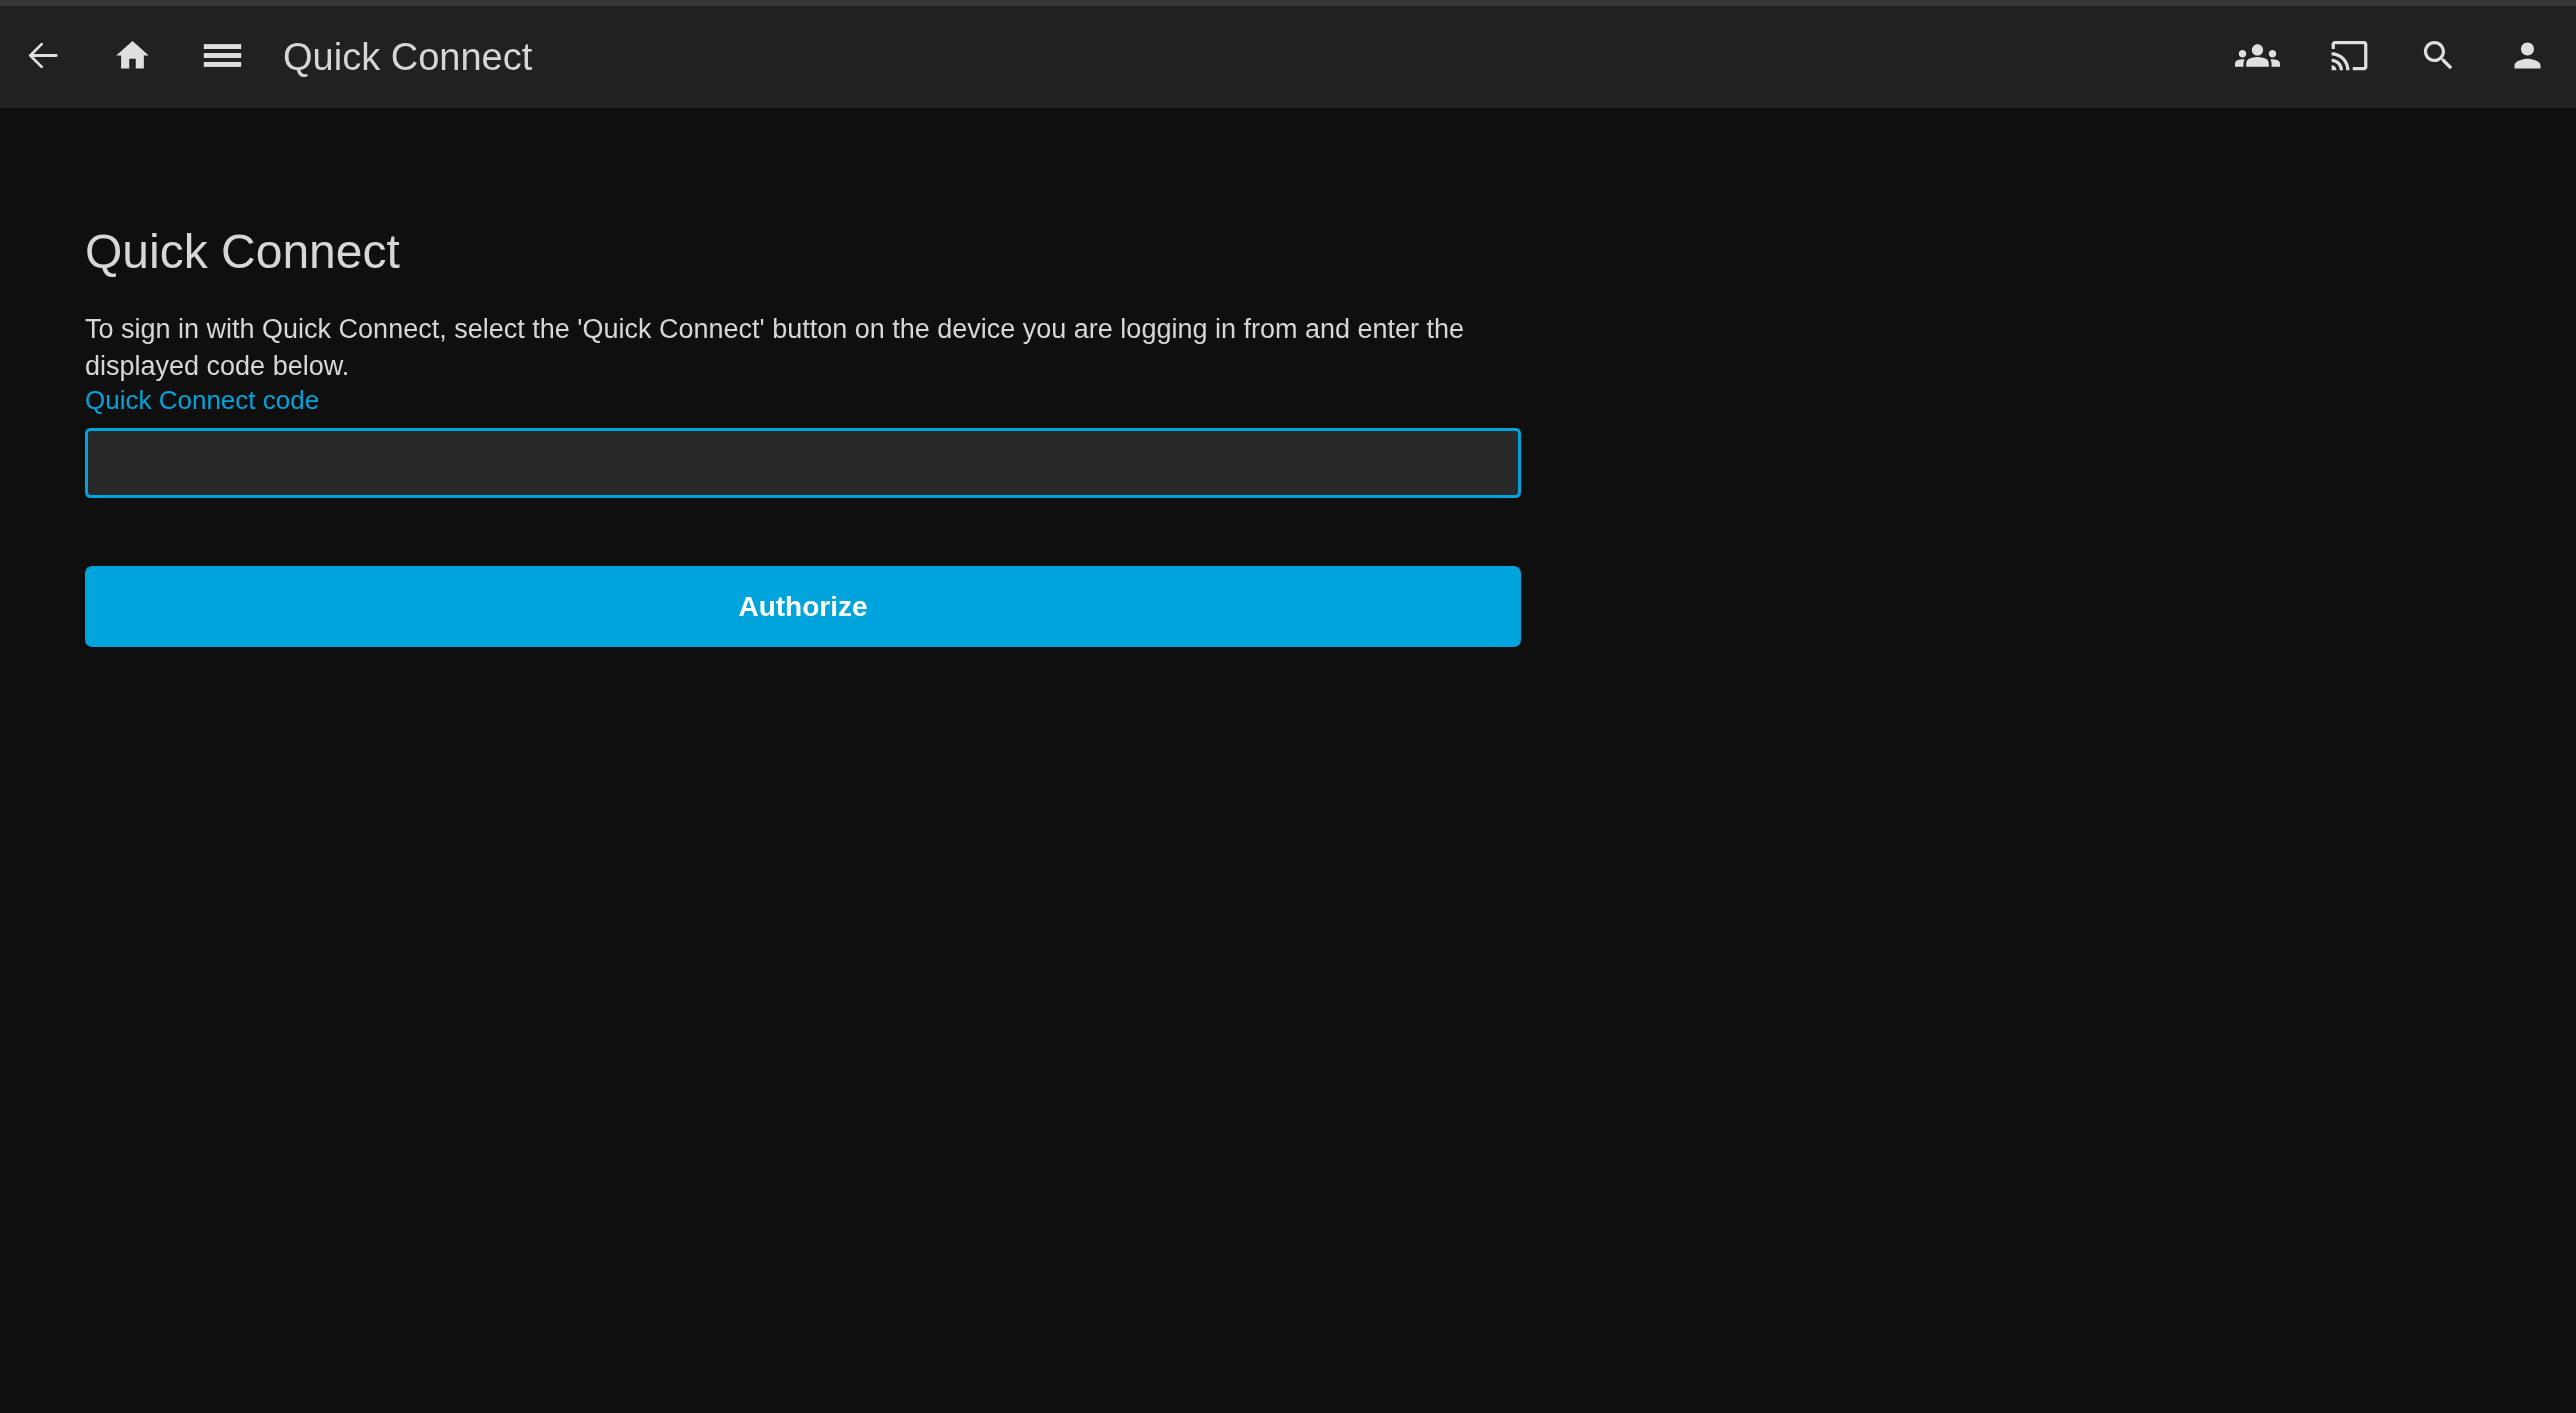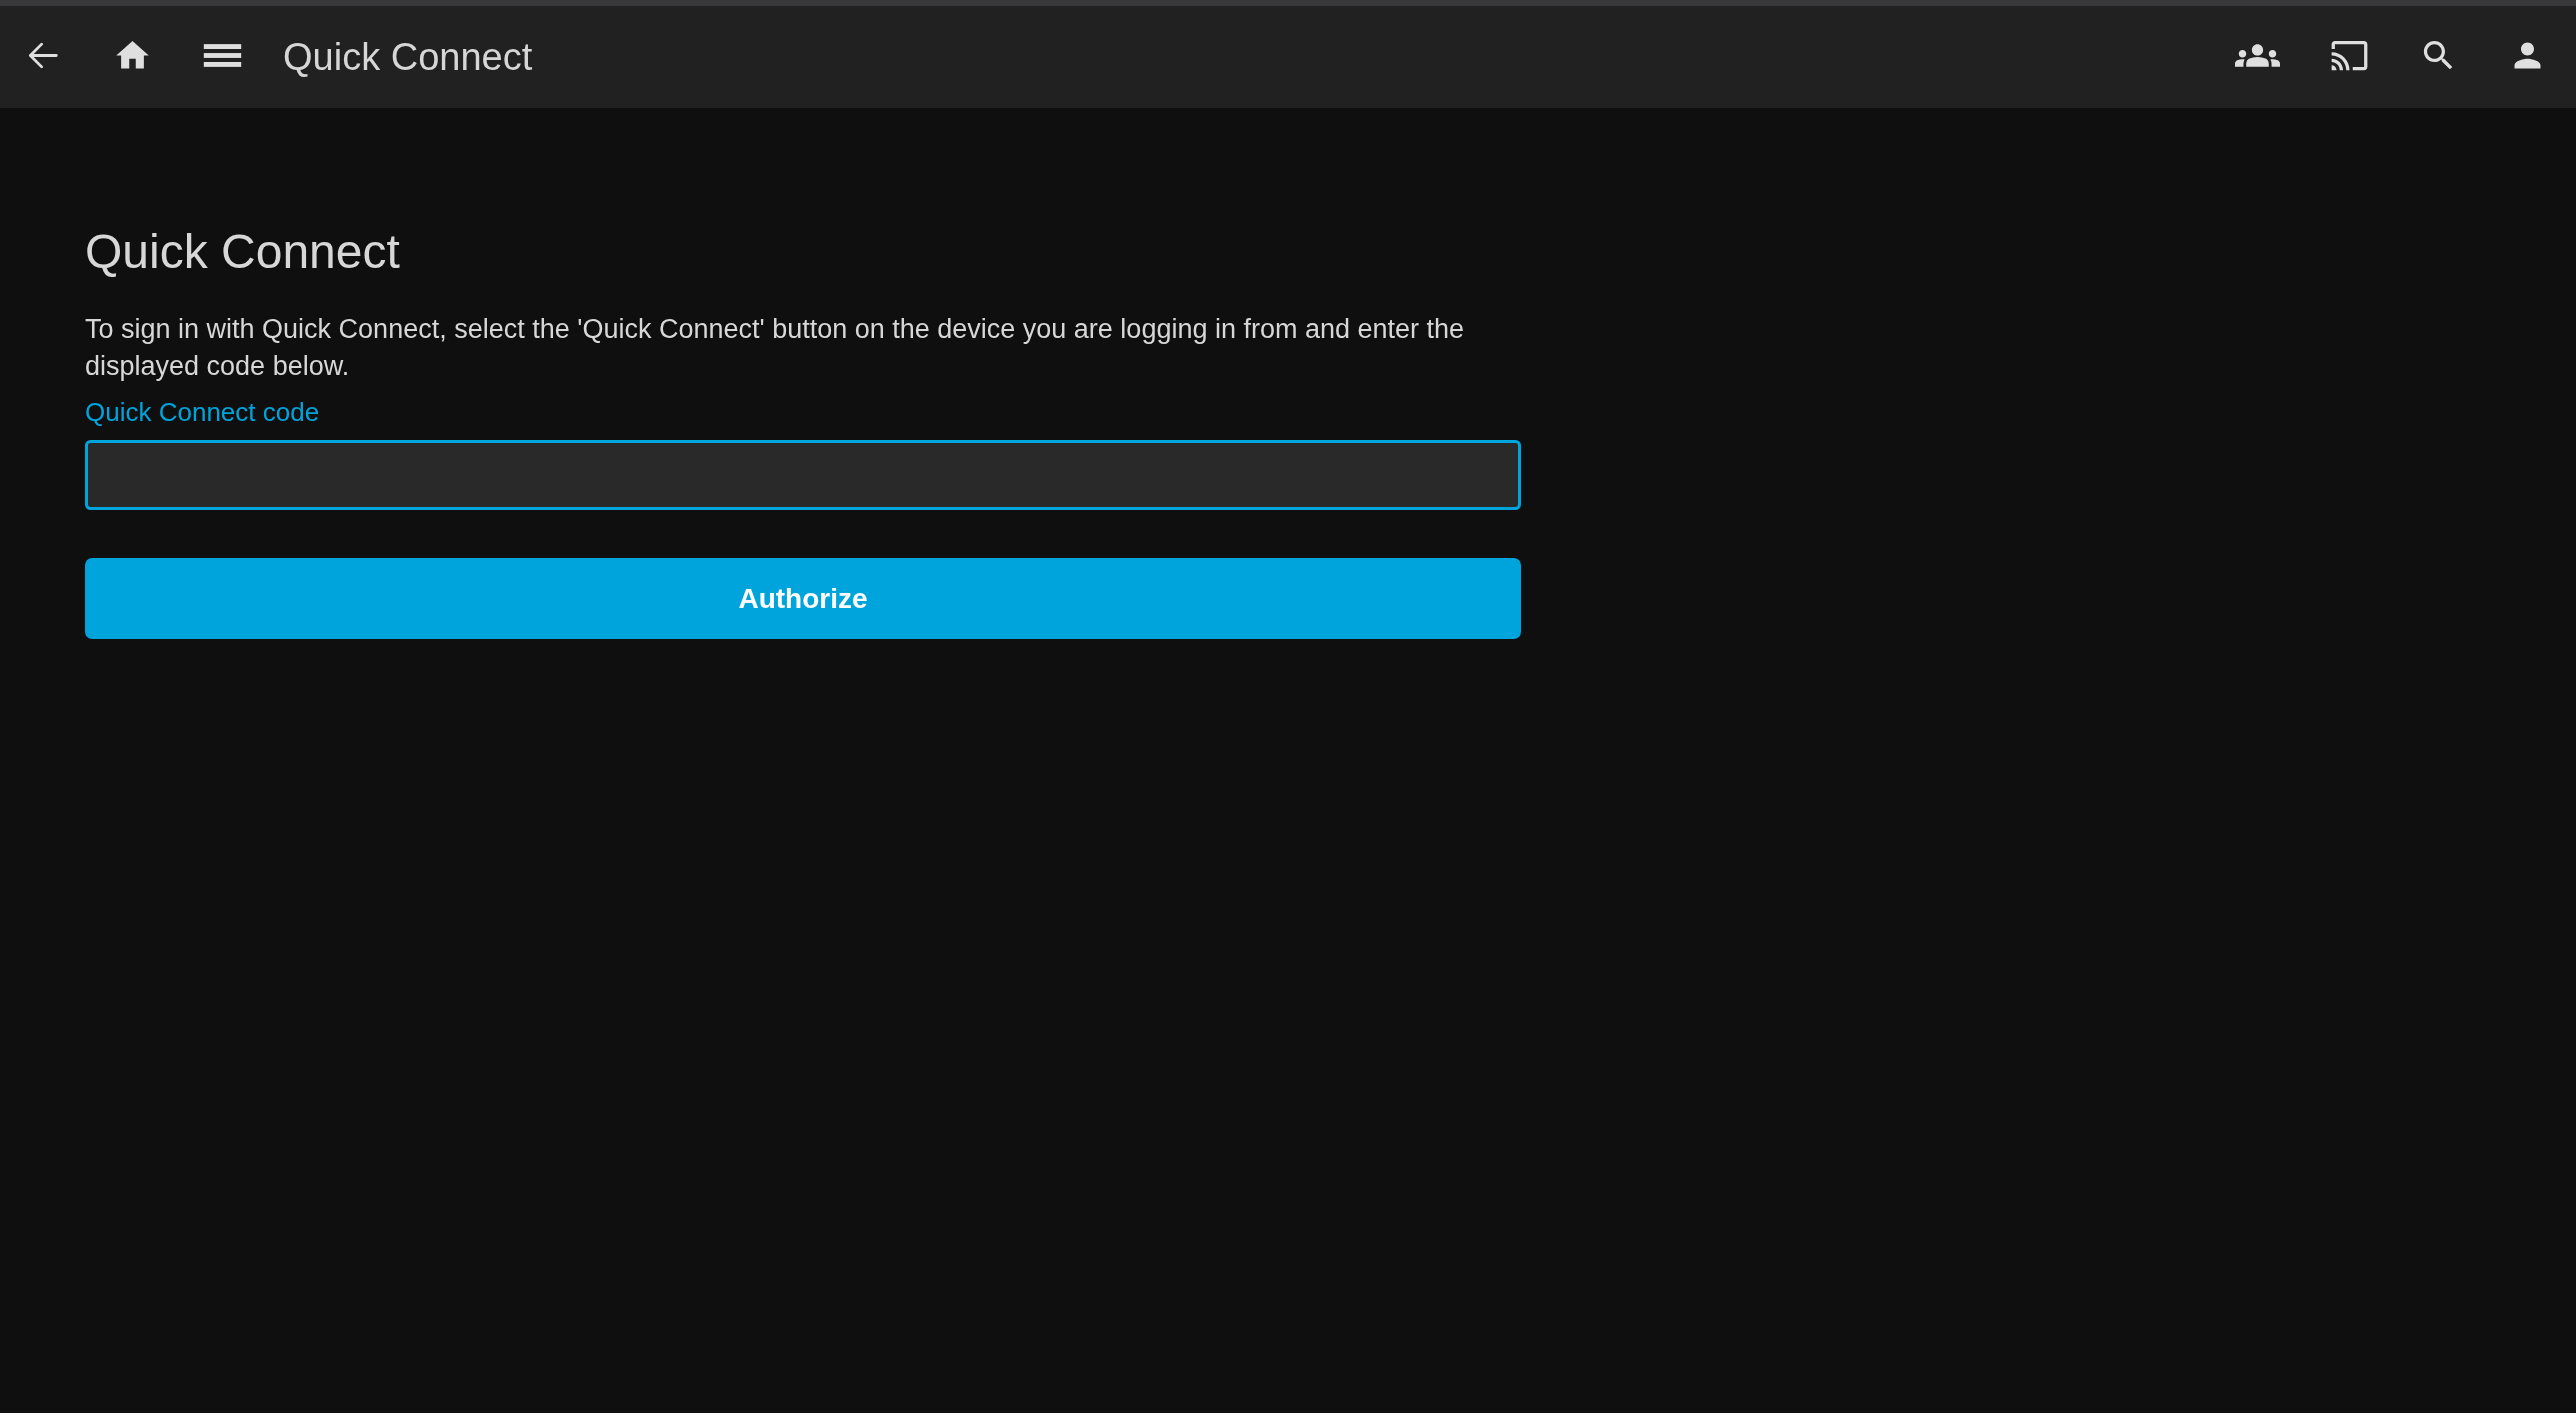--- a/index.html
+++ b/index.html
@@ -56,21 +56,21 @@
   }
   main { padding: 0 85px; }
   .page-title {
     margin: 115px 0 0 0;
     font-size: 48px;
     font-weight: 400;
     line-height: 1.2;
     color: var(--text-primary);
   }
   .page-desc {
-    margin: 30px 0 12px 0;
+    margin: 30px 0 0 0;
     font-size: 27px;
     line-height: 37px;
     color: var(--text-primary);
     max-width: 1396px;
   }
   .form-container { width: 1436px; }
   .code-label {
     display: block;
     font-size: 26px;
     line-height: 31px;
@@ -85,21 +85,21 @@
     border: 3.6px solid var(--accent);
     border-radius: 5.4px;
     outline: none;
     color: var(--text-primary);
     font-size: 29px;
     font-family: "Liberation Sans", sans-serif;
     padding: 0 19.7px;
   }
   .authorize-btn {
     display: block;
-    margin-top: 48px;
+    margin-top: 68px;
     width: 100%;
     height: 81px;
     background: var(--accent);
     border: none;
     border-radius: 7.2px;
     color: var(--button-text);
     font-size: 28px;
     font-weight: 700;
     font-family: "Liberation Sans", sans-serif;
     cursor: pointer;

